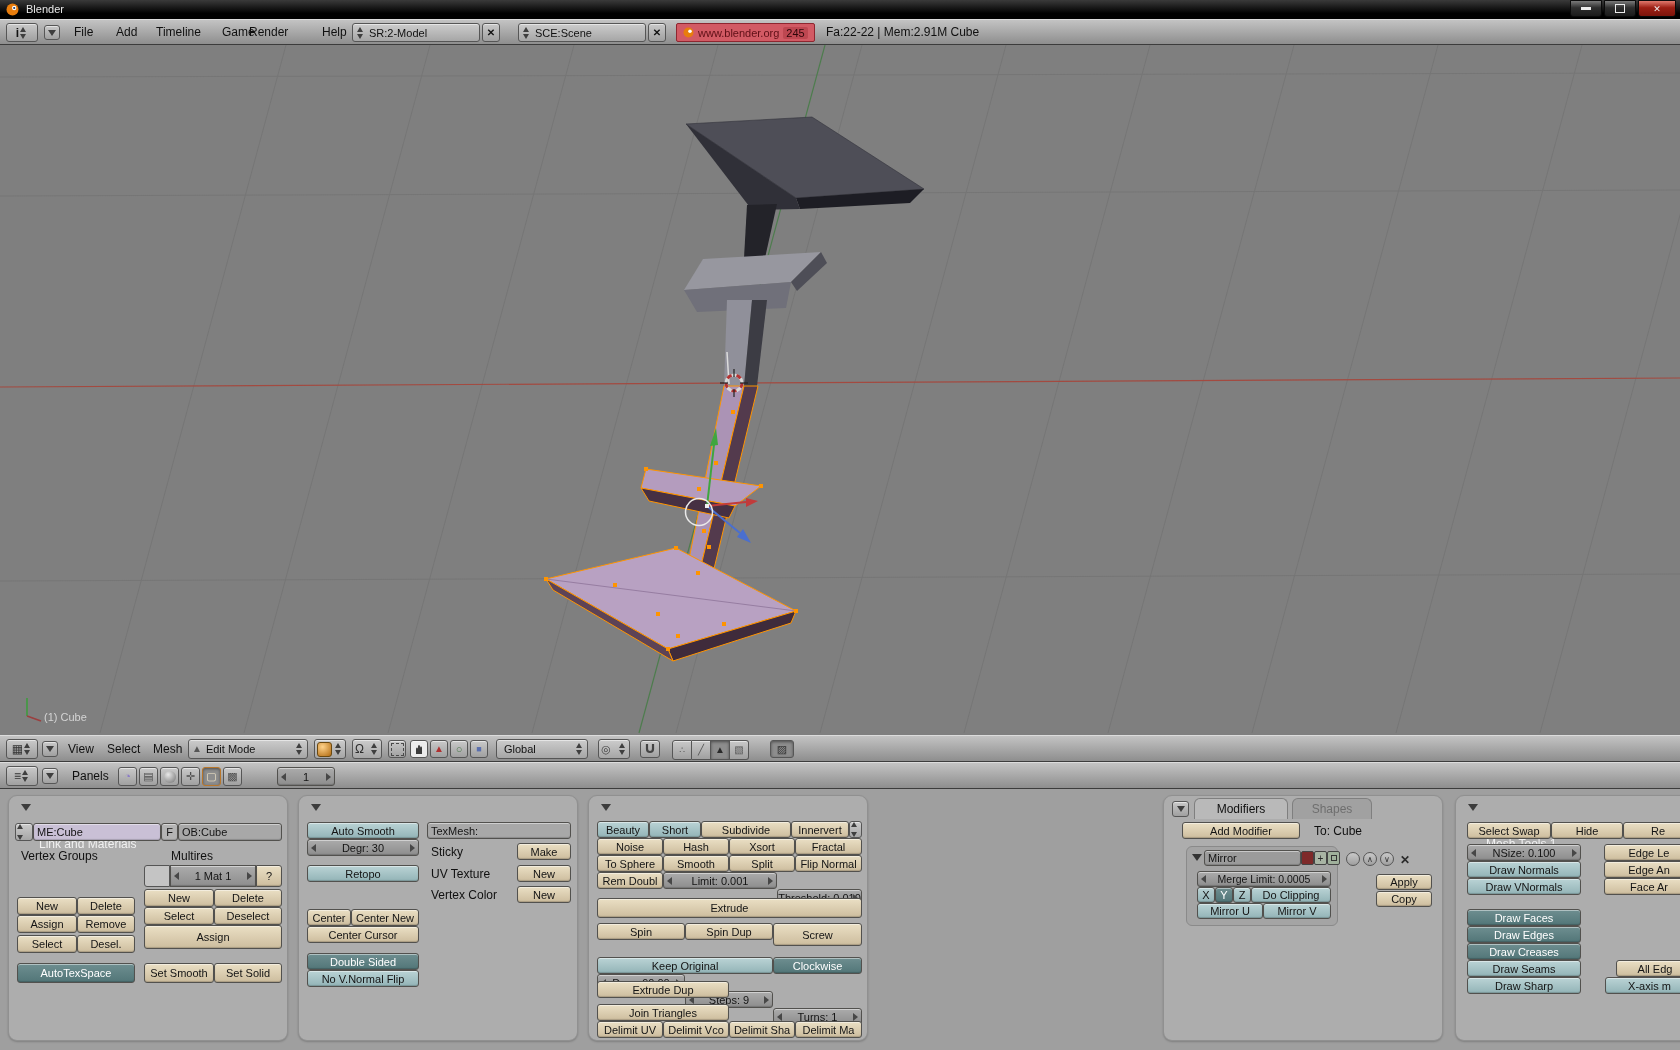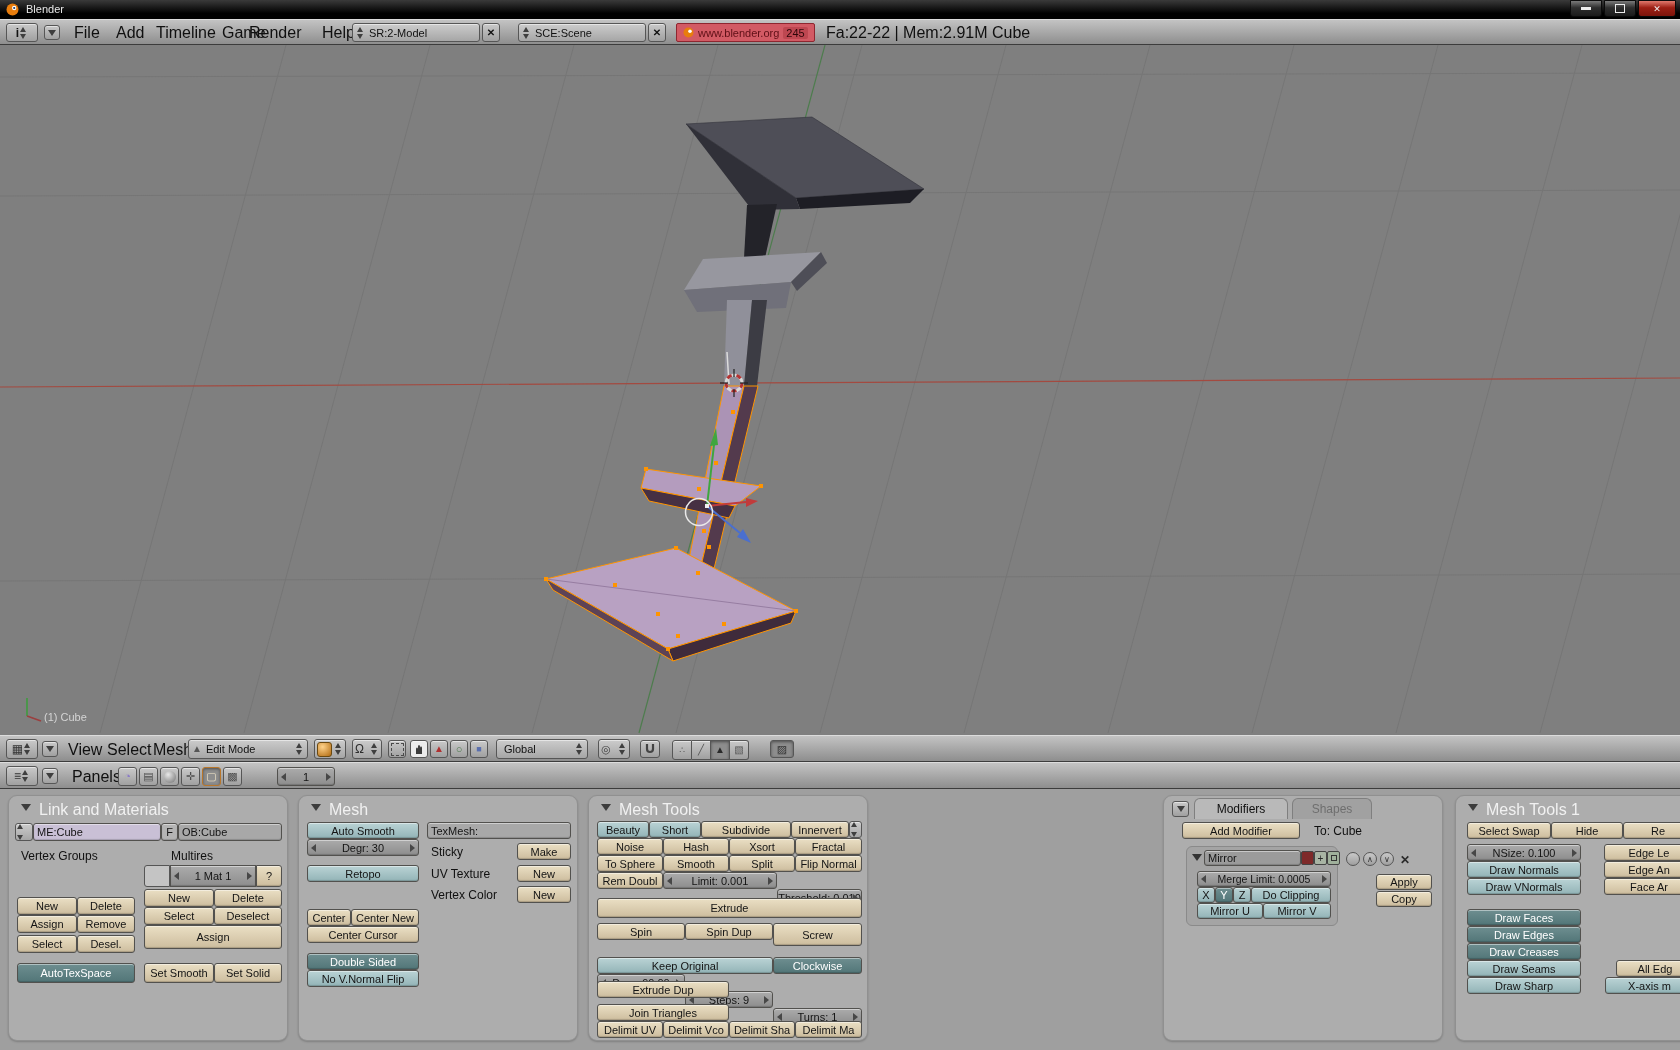--- a/index.html
+++ b/index.html
@@ -11,21 +11,21 @@
   .titlebar{left:0;top:0;width:1680px;height:19px;background:linear-gradient(#3a3a3a,#000 70%);}
   .titletext{color:#e8e8e8;font-size:11px;line-height:19px;}
   .wc{height:15px;border:1px solid #0a0a0a;border-radius:0 0 3px 3px;display:flex;align-items:center;justify-content:center;
       background:linear-gradient(#7a7a7a,#2e2e2e 45%,#1b1b1b);color:#eee;}
   .wc-close{background:linear-gradient(#e0796d,#9c1f14 45%,#7c140b);}
   .glyph-min{width:10px;height:3px;background:#ececec;}
   .glyph-rest{width:8px;height:7px;border:1px solid #ececec;background:transparent;}
   
   .strip{left:0;width:1680px;background:linear-gradient(#c3c3c3,#8e8e8e);
          border-top:1px solid #dcdcdc;border-bottom:1px solid #3c3c3c;}
-  .menuitem{font-size:16px;color:#101010;line-height:25px;}
+  .menuitem{font-size:12px;color:#101010;line-height:25px;}
   .hb{background:linear-gradient(#c9c9c9,#a0a0a0);border:1px solid #565656;border-radius:3px;
       display:flex;align-items:center;justify-content:center;box-shadow:inset 0 1px 0 rgba(255,255,255,.5);}
   .hb.pressed{background:#ececec;}
   .hb.pressed-dark{background:#8d8d8d;box-shadow:inset 0 1px 3px rgba(0,0,0,.45);}
   .dd{background:linear-gradient(#cccccc,#a6a6a6);border:1px solid #565656;border-radius:3px;
       display:flex;align-items:center;box-shadow:inset 0 1px 0 rgba(255,255,255,.5);}
   .spn{position:relative;width:9px;height:12px;flex:none;}
   .spn:before,.spn:after{content:"";position:absolute;left:1px;border-left:3.5px solid transparent;border-right:3.5px solid transparent;}
   .spn:before{top:0;border-bottom:5px solid #3f3f3f;}
   .spn:after{bottom:0;border-top:5px solid #3f3f3f;}
@@ -37,21 +37,21 @@
   .beige{background:linear-gradient(#ead fc4,#cdbd9e);background:linear-gradient(#eadfc4,#cdbd9e);}
   .cyan{background:linear-gradient(#bad3d5,#93b4b7);}
   .darkt{background:linear-gradient(#6e8e90,#527678);color:#fff;}
   .slider{background:linear-gradient(#ababab,#8d8d8d);position:relative;}
   .arl,.arr{position:absolute;top:50%;margin-top:-4px;width:0;height:0;border-top:4px solid transparent;border-bottom:4px solid transparent;}
   .arl{left:3px;border-right:5px solid #474747;}
   .arr{right:3px;border-left:5px solid #474747;}
   .tl{justify-content:flex-start;padding-left:3px;}
   
   .panel{background:#adadad;border:1px solid #909090;border-radius:9px;box-shadow:0 1px 2px rgba(0,0,0,.2);}
-  .ptitle{font-size:16px;color:#f1f1f1;}
+  .ptitle{font-size:12px;color:#f1f1f1;margin-top:36px;}
   .ptri{width:0;height:0;border-left:5px solid transparent;border-right:5px solid transparent;border-top:7px solid #3c3c3c;}
   .plabel{font-size:12px;color:#101010;}
   .tab{border:1px solid #7f7f7f;border-bottom:none;border-radius:6px 6px 0 0;display:flex;align-items:center;justify-content:center;font-size:12px;}
   .tab.on{background:#b9b9b9;color:#101010;}
   .tab.off{background:#a1a1a1;color:#6f6f6f;}
   .mblock{background:#a4a4a4;border:1px solid #8a8a8a;border-radius:6px;}
   .mini{width:14px;height:14px;border-radius:50%;border:1px solid #555;background:linear-gradient(#c9c9c9,#9f9f9f);
         display:flex;align-items:center;justify-content:center;font-size:8px;color:#333;}
   .icn{line-height:1;}
   .sphere{width:12px;height:12px;border-radius:50%;background:radial-gradient(circle at 35% 30%,#e8e8e8,#6f6f6f);}

